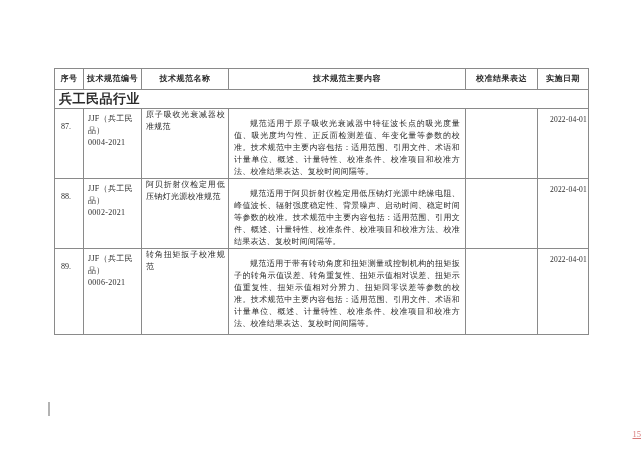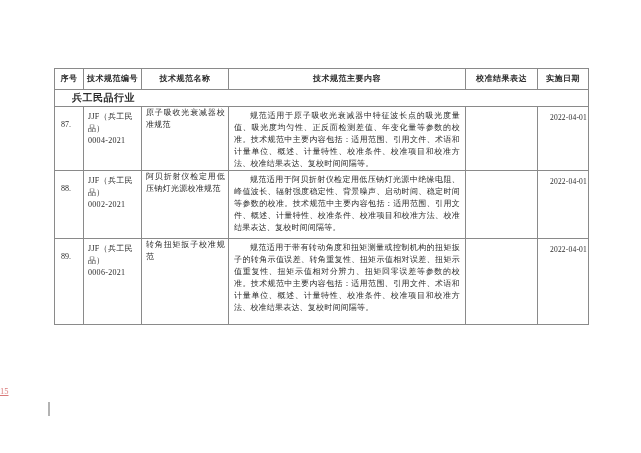--- a/index.html
+++ b/index.html
@@ -44,22 +44,22 @@
     vertical-align: middle;
     font-weight: bold;
     font-size: 8px;
     letter-spacing: 0.5px;
     line-height: 10px;
   }
   tr.section-row { height: 17px; }
   tr.section-row td {
     font-weight: bold;
     vertical-align: middle;
-    padding-left: 17px;
-    font-size: 10px;
+    padding-left: 4px;
+    font-size: 13px;
     letter-spacing: 0.5px;
     font-family: Liberation Mono, monospace;
   }
   tr.data-row td { line-height: 12px; }
   tr.r87 { height: 62px; }
   tr.r88 { height: 68px; margin-left: 36px; }
   tr.r89 { height: 86px; margin-left: 27px; }
   tr.r90 { height: 56px; }
 
   td.cell-no {
@@ -69,43 +69,43 @@
   td.cell-code {
     padding: 4px 2px 0 4px;
     letter-spacing: 0.3px;
   }
   td.cell-name {
     padding: 0 3px 0 4px;
     letter-spacing: 0.3px;
     text-align: justify;
   }
   td.cell-main {
-    padding: 3px 5px 0 5px;
+    padding: 9px 5px 0 5px;
   }
   td.cell-main p {
     margin: 0;
     text-indent: 2em;
     text-align: justify;
     letter-spacing: 0.2px;
     line-height: 12px;
   }
   td.cell-repl { padding: 4px 2px 0 2px; }
   td.cell-date {
     padding: 5px 1px 0 1px;
     text-align: right;
     font-size: 7.5px;
     letter-spacing: 0.2px;
     white-space: nowrap;
   }
   .page-number {
     position: absolute;
     left: 0;
     right: 0;
-    top: 386px;
-    text-align: left;
+    top: 429px;
+    text-align: right;
     font-size: 8.5px;
     text-decoration: underline;
   }
   .change-bar {
     position: absolute;
     left: 48px;
     top: 402px;
     width: 2px;
     height: 14px;
     background: #b3b3b3;

